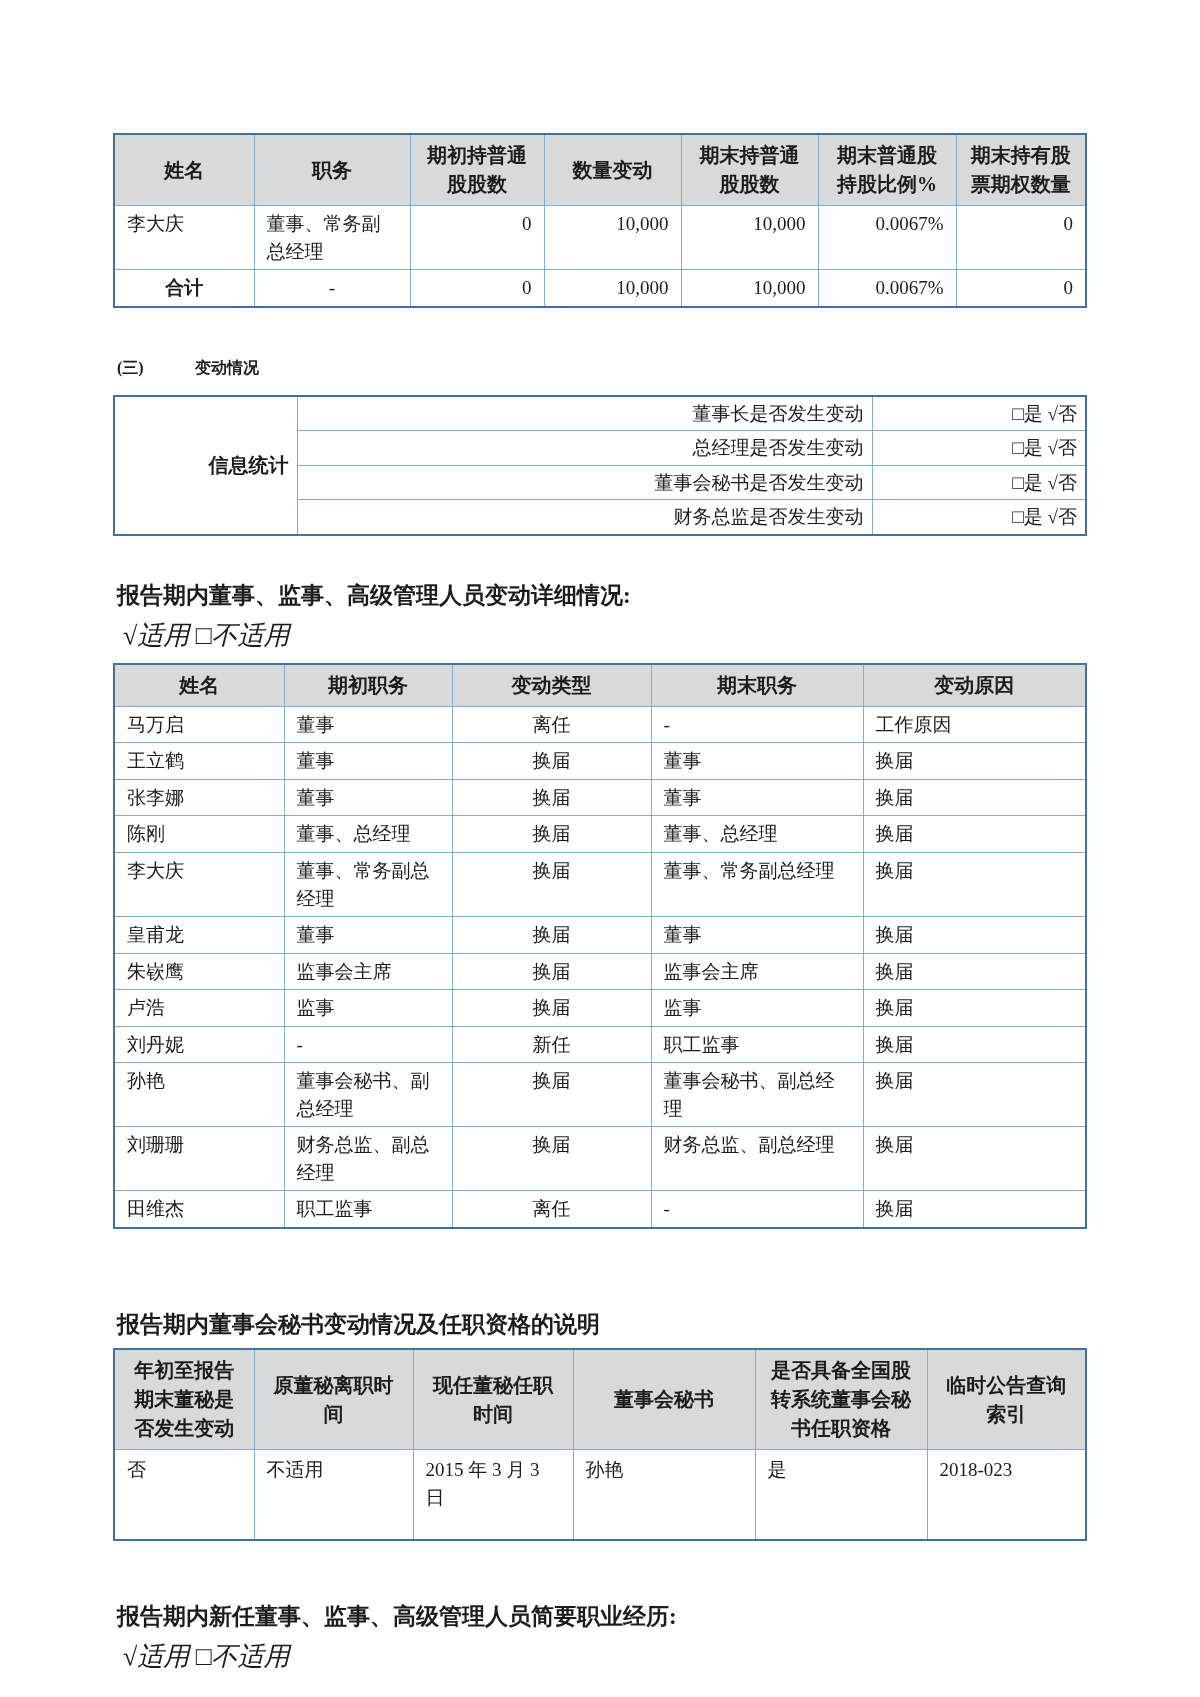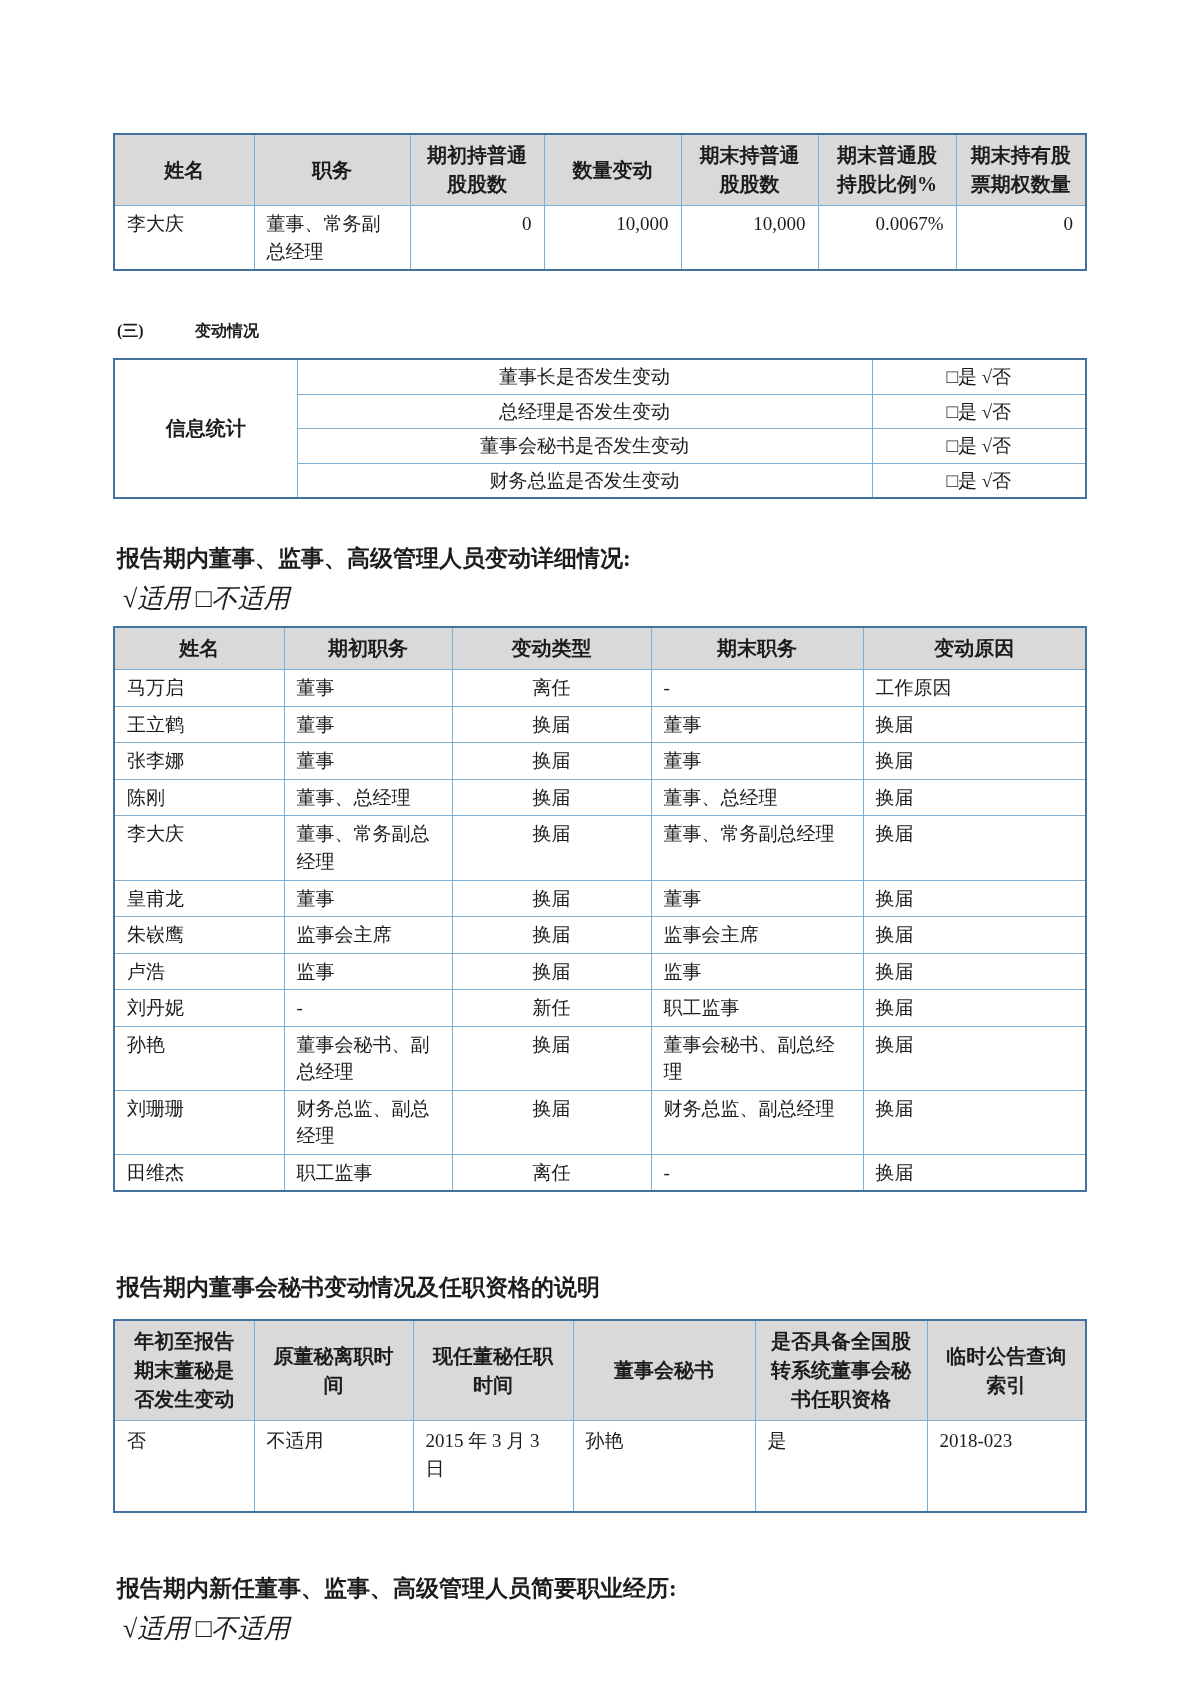--- a/index.html
+++ b/index.html
@@ -23,31 +23,31 @@
   .t1{margin-top:133px;}
   .t1 td.num{text-align:right;}
   .t1 tr.total td{vertical-align:middle;}
   .t1 td.total-name{text-align:center;font-weight:bold;}
   .t1 td.total-pos{text-align:center;}
 
   .sec-heading{font-weight:bold;font-size:16px;margin:50px 0 0 4px;}
   .sec-heading .sec-num{display:inline-block;min-width:78px;}
 
   .t2{margin-top:16px;}
-  .t2 td{text-align:center;padding:3px 1px;}
+  .t2 td{text-align:right;padding:3px 8px;}
   .t2 td.rowlabel{font-weight:bold;vertical-align:middle;font-size:20px;}
 
   .sub-heading{font-weight:bold;font-size:23px;margin:44px 0 0 4px;}
   .applicability{font-size:26px;margin:7px 0 0 10px;font-style:italic;}
 
   .t3{margin-top:10px;}
   .t3 td.c-center{text-align:center;}
 
   .t4-heading{margin-top:80px;}
-  .t4{margin-top:16px;}
+  .t4{margin-top:8px;}
   .t4 th{padding:6px 12px;}
   .t4 td{padding:6px 12px 28px 12px;}
 
   .t5-heading{margin-top:60px;}
 </style>
 </head>
 <body>
 
 <div class="content">
 
@@ -73,20 +73,29 @@
     </tr>
     <tr>
       <td>李大庆</td>
       <td>董事、常务副总经理</td>
       <td class="num">0</td>
       <td class="num">10,000</td>
       <td class="num">10,000</td>
       <td class="num">0.0067%</td>
       <td class="num">0</td>
     </tr>
+    <tr class="total">
+      <td class="total-name">合计</td>
+      <td class="total-pos">-</td>
+      <td class="num">0</td>
+      <td class="num">10,000</td>
+      <td class="num">10,000</td>
+      <td class="num">0.0067%</td>
+      <td class="num">0</td>
+    </tr>
   </tbody>
     </table>
 
   <div class="sec-heading">
     <span class="sec-num">(三)</span><span>变动情况</span>
   </div>
 
   <table class="t2">
     <colgroup>
       <col style="width:183px">

